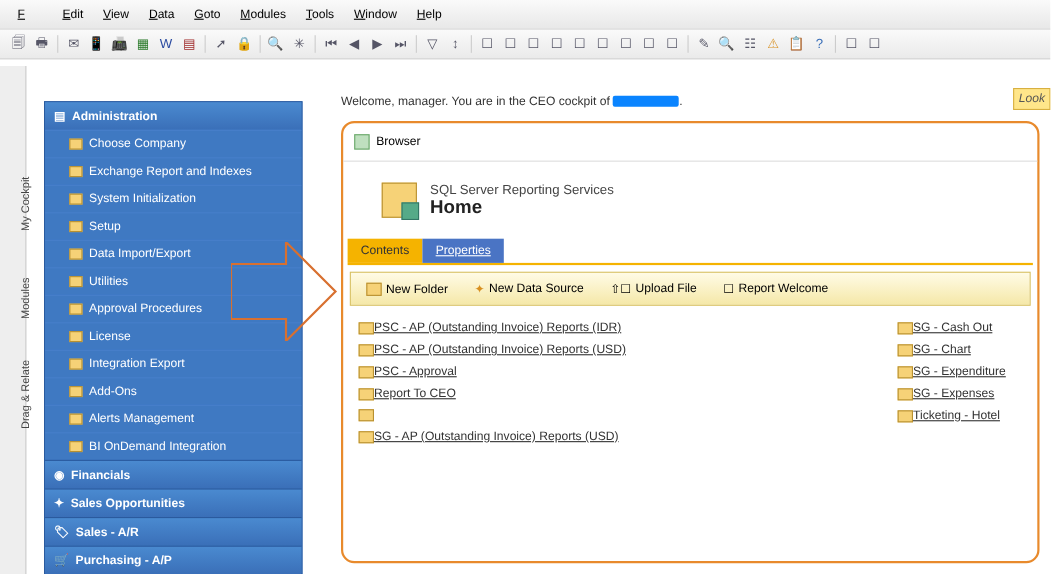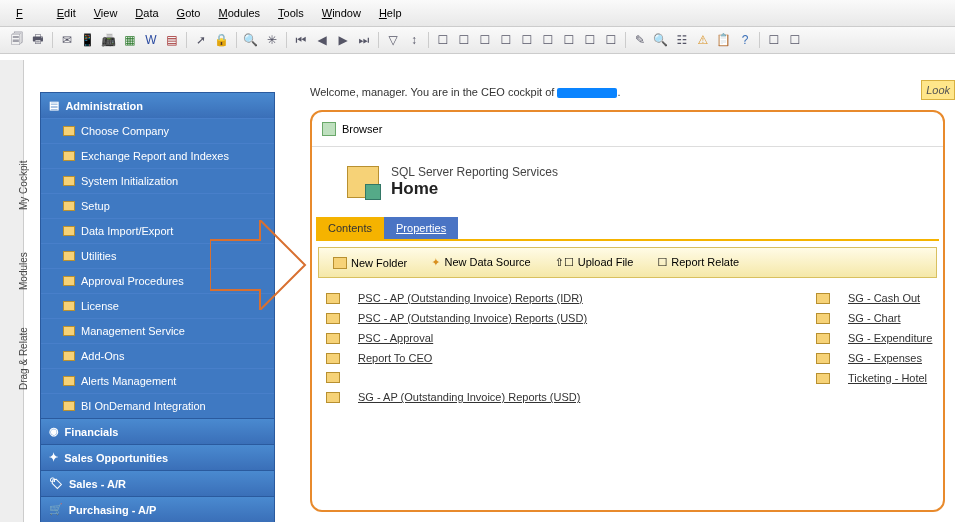--- a/index.html
+++ b/index.html
@@ -57,21 +57,21 @@
 
 
 .actions { display: flex; gap: 24px; padding: 8px 14px; background: linear-gradient(#fffbe6,#f5e8a8); border: 1px solid #d8c060; margin: 6px 6px; align-items: center; }
 .act { display: flex; gap: 4px; font-size: 11px; cursor: pointer; }
 .aic { width: 14px; height: 12px; background: #f6d277; border: 1px solid #b89030; display: inline-block; }
 
 
 .reports { display: flex; padding: 4px 14px; }
 .col { flex: 0 0 auto; }
 .col1 { width: 490px; }
-.rlink { display: flex; align-items: center; gap: 18px; padding: 4px 0; }
+.rlink { display: flex; align-items: center; gap: 0; padding: 4px 0; }
 .rlink a { color: #333; text-decoration: underline; font-size: 11px; }
 .ric { width: 14px; height: 11px; background: #f6d277; border: 1px solid #b89030; display: inline-block; }
 
 .lookbtn { position: absolute; right: 0; top: 80px; background: #ffe68a; border: 1px solid #d8b040; padding: 3px 4px; font-size: 11px; font-style: italic; color: #555; }
 </style>
 </head>
 <body>
 
 <div class="menubar">
   <span><u>F</u><span></span></span>
@@ -169,21 +169,21 @@
   <div class="nav-item">
       <span class="folder-ic"></span>
       <span>Approval Procedures</span>
     </div>
   <div class="nav-item">
       <span class="folder-ic"></span>
       <span>License</span>
     </div>
   <div class="nav-item">
       <span class="folder-ic"></span>
-      <span>Management Service</span>
+      <span>Integration Export</span>
     </div>
   <div class="nav-item">
       <span class="folder-ic"></span>
       <span>Add-Ons</span>
     </div>
   <div class="nav-item">
       <span class="folder-ic"></span>
       <span>Alerts Management</span>
     </div>
   <div class="nav-item">
@@ -247,21 +247,21 @@
     <div class="act">
         <span style="color:#d89020">✦</span>
         <span>New Data Source</span>
       </div>
     <div class="act">
         <span>⇧☐</span>
         <span>Upload File</span>
       </div>
     <div class="act">
         <span>☐</span>
-        <span>Report Relate</span>
+        <span>Report Welcome</span>
       </div>
   </div>
 
   <div class="reports">
     <div class="col col1">
       <div class="rlink">
           <span class="ric"></span>
           <a>PSC - AP (Outstanding Invoice) Reports (IDR)</a>
         </div>
       <div class="rlink">

